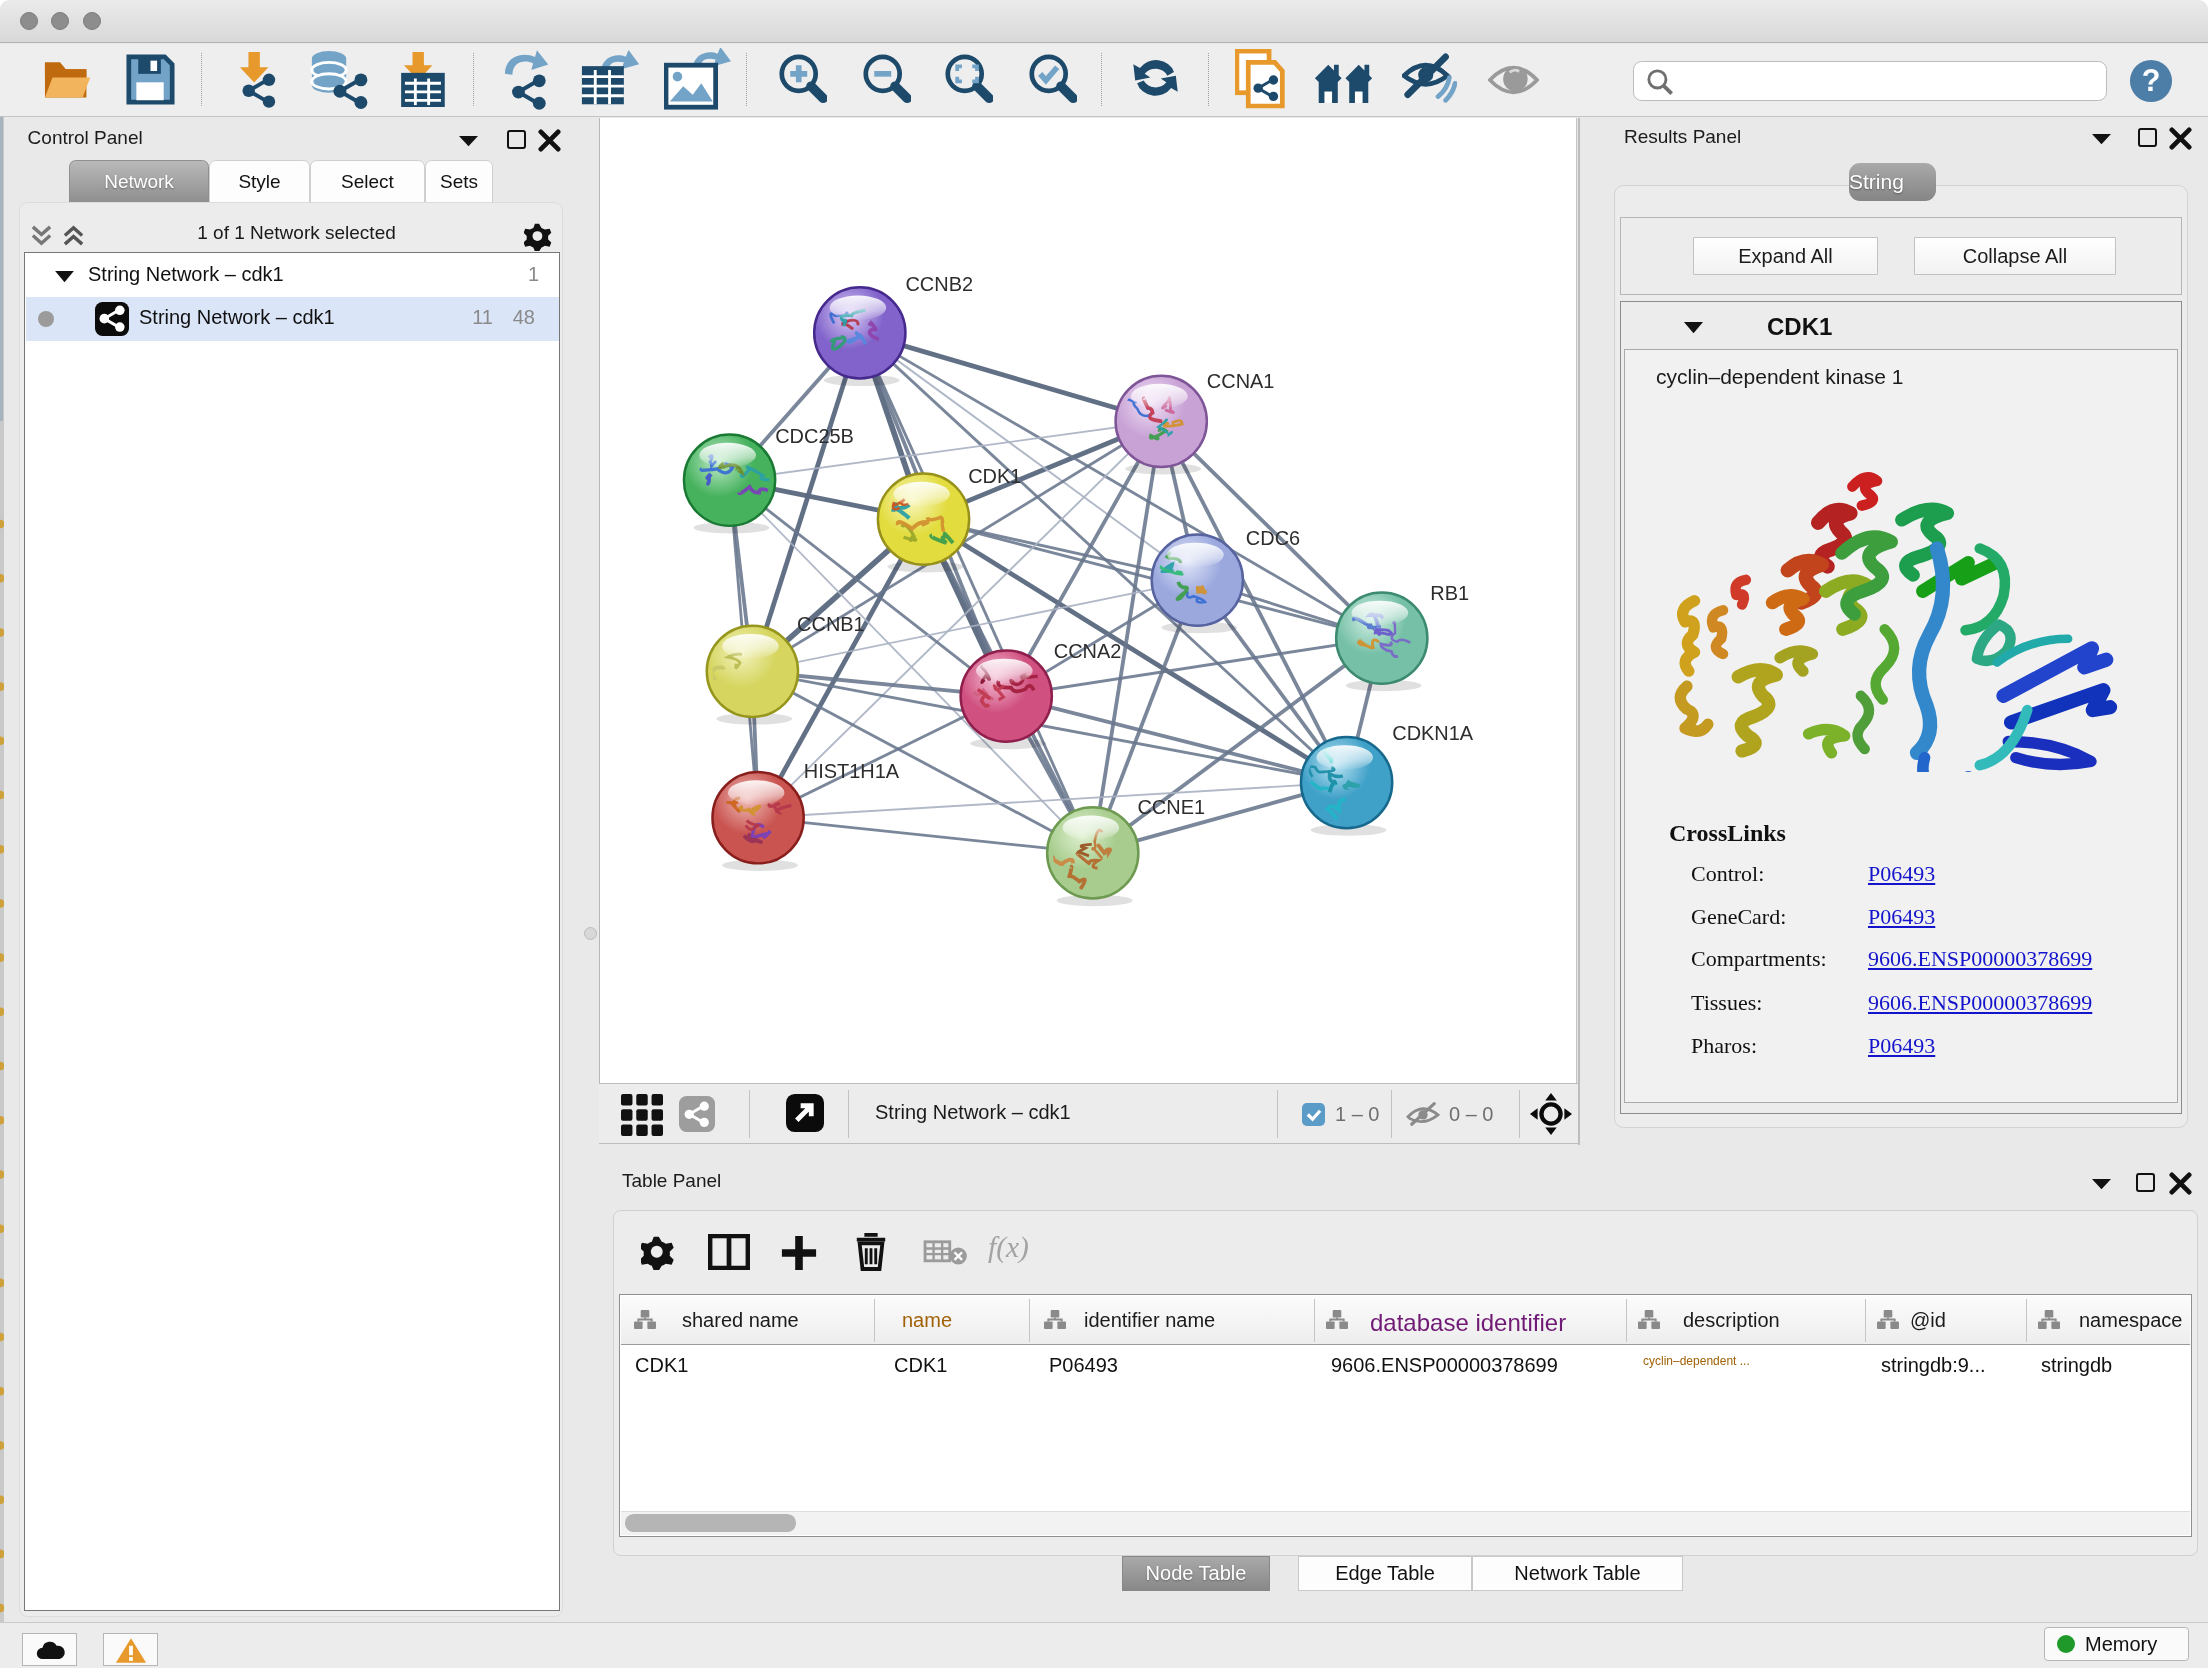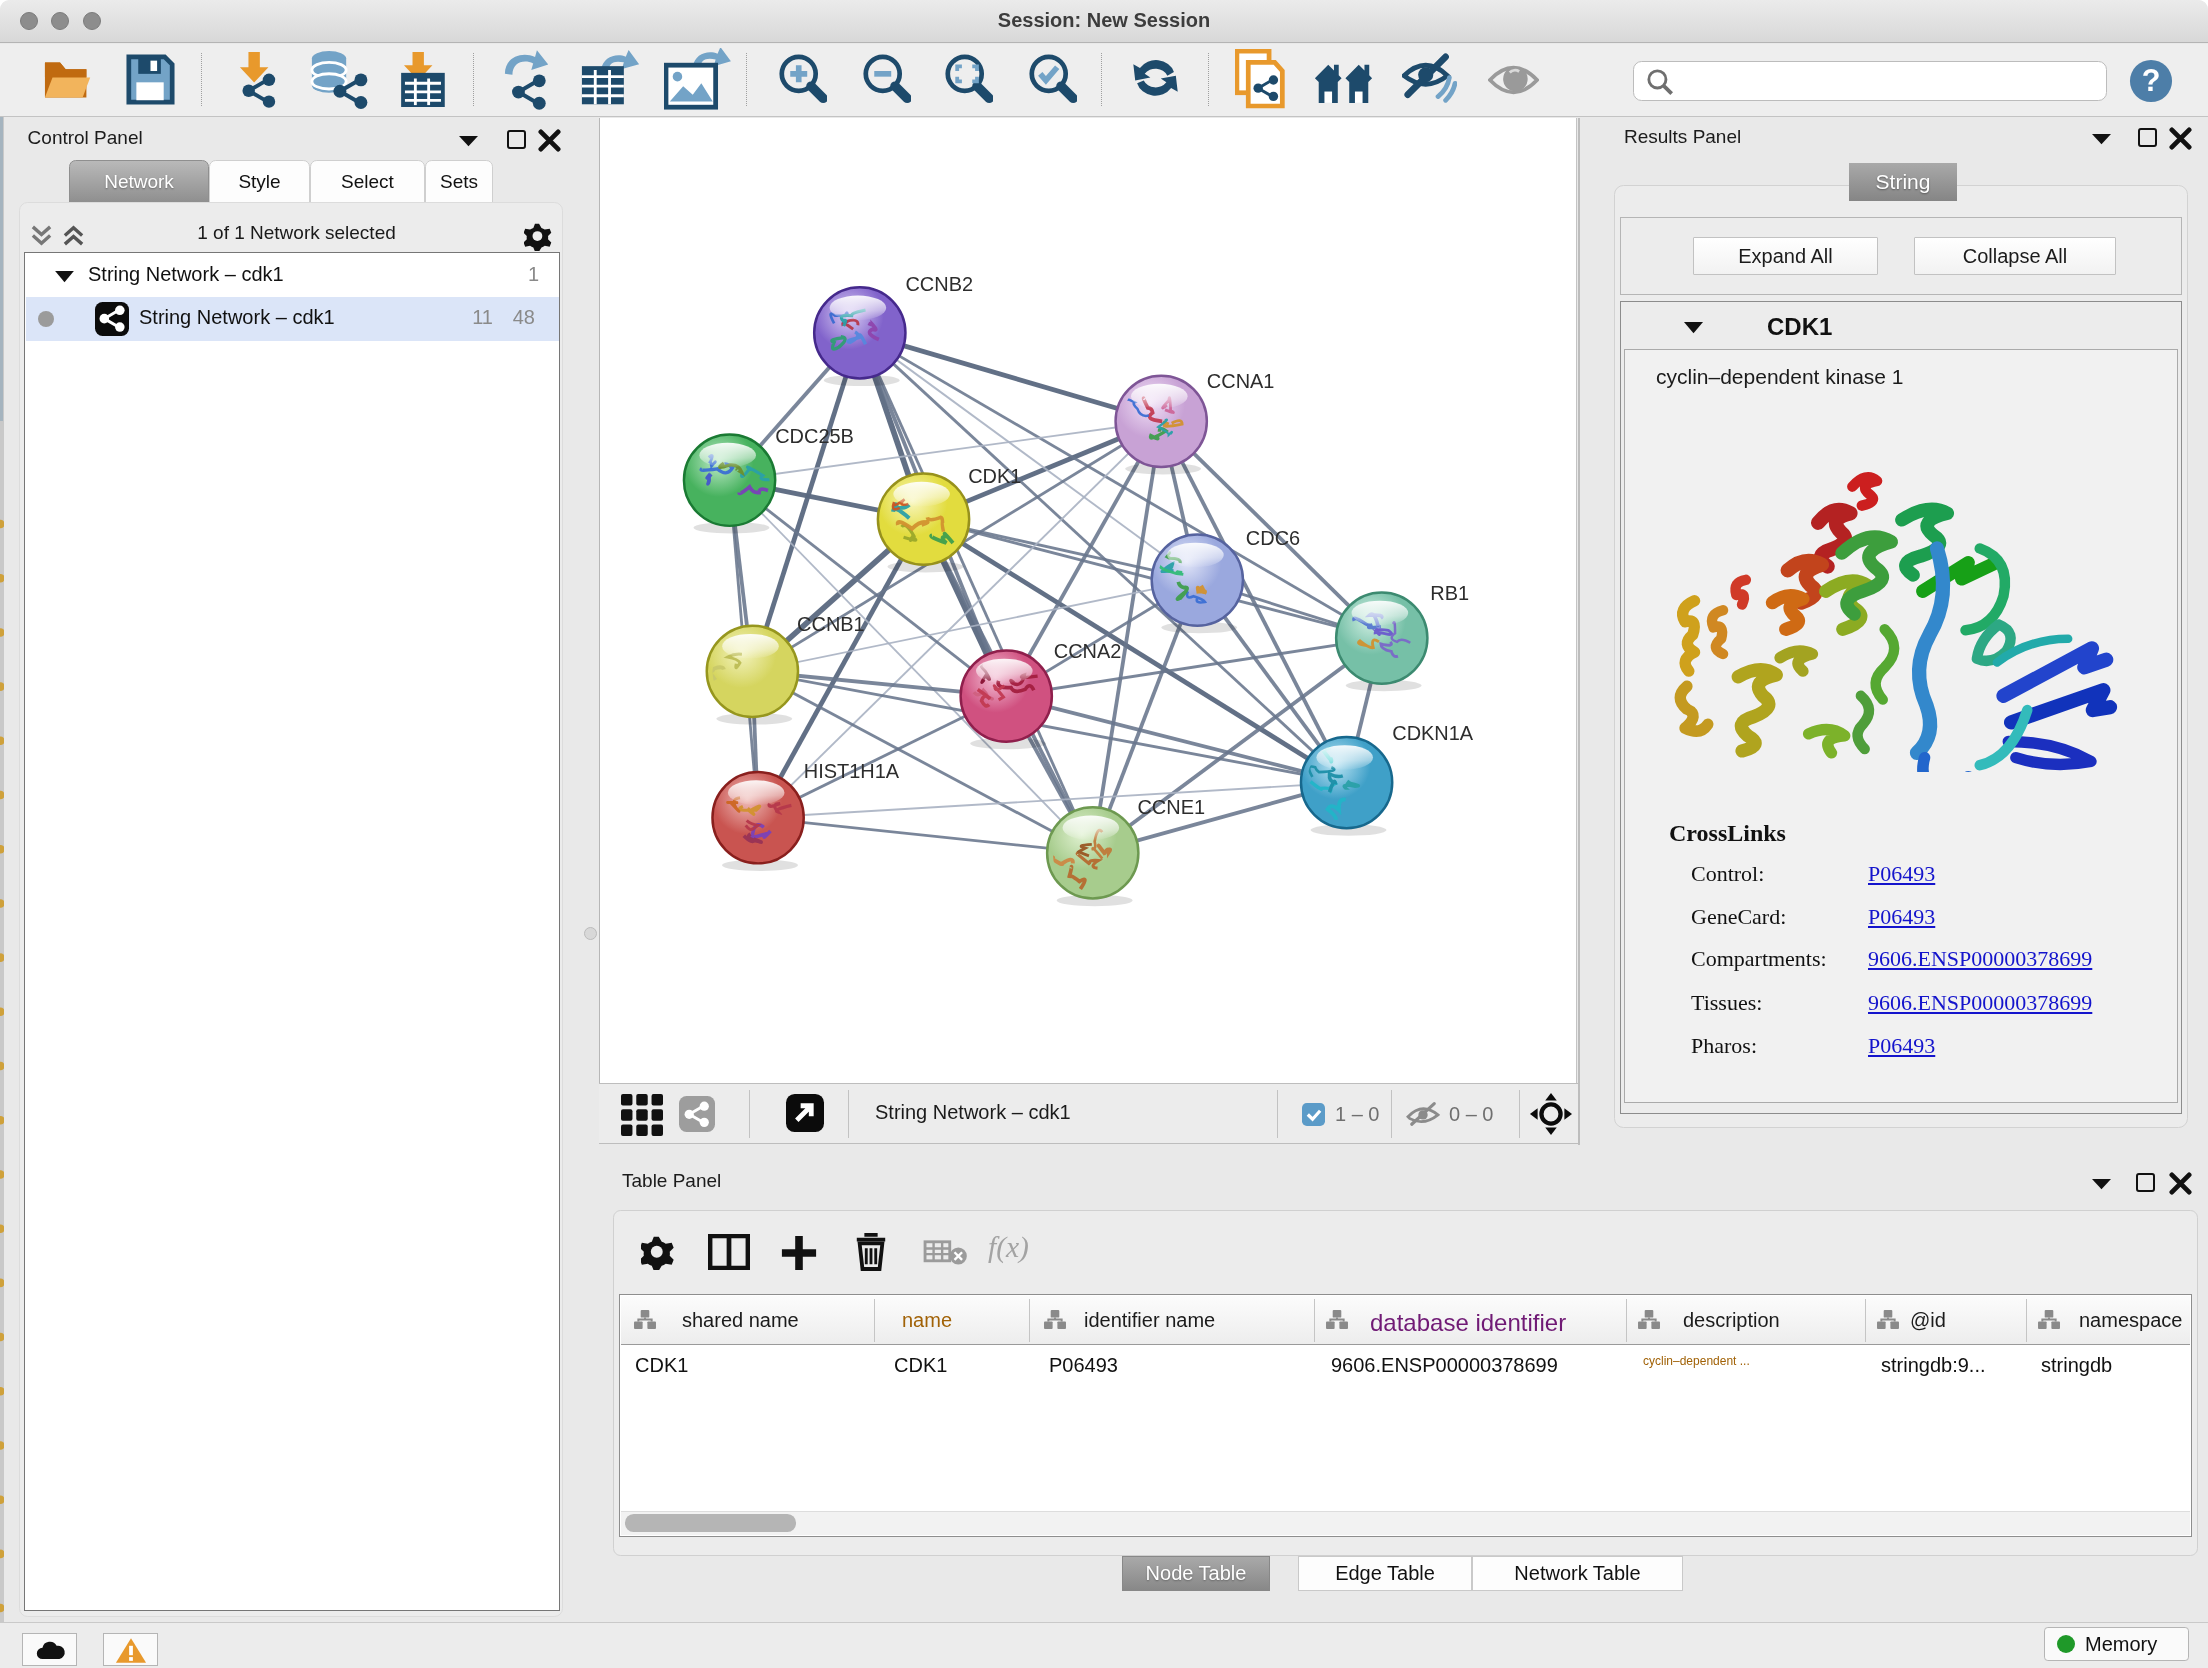--- a/index.html
+++ b/index.html
@@ -19,21 +19,20 @@
 .link{color:#1414cc;text-decoration:underline}
 .ttab{position:absolute;top:0;height:35px;font-size:20px;text-align:center;line-height:33px;border:1px solid #c9c9c9;background:#fdfdfd;color:#111}
 .ttab.sel{background:linear-gradient(#a9a9a9,#888);color:#fff;border-color:#888;text-shadow:0 1px 1.9px rgba(0,0,0,.3)}
 </style></head><body>
 <div class="win">
 
 <div class="abs titlebar"></div>
 <div class="abs tl" style="left:20px"></div>
 <div class="abs tl" style="left:51px"></div>
 <div class="abs tl" style="left:83px"></div>
-<div class="abs title">Session: New Session</div>
 <div class="abs toolbar"></div>
 <div class="abs vsep" style="left:201px;top:53px"></div>
 <div class="abs vsep" style="left:473px;top:53px"></div>
 <div class="abs vsep" style="left:746px;top:53px"></div>
 <div class="abs vsep" style="left:1101px;top:53px"></div>
 <div class="abs vsep" style="left:1208px;top:53px"></div>
 <svg class="abs" style="left:43px;top:55px" width="51" height="49" viewBox="0 0 54 52">
 <path d="M2 8 h16 l6 7 h22 v9 H2 z" fill="#c06a10"></path>
 <path d="M2 8 h16 l6 7 h22 v30 H2 z" fill="#c06a10"></path>
 <path d="M10 24 h40 l-8 21 H2 z" fill="#f2b45c"></path>
@@ -603,21 +602,21 @@
 <div class="abs" style="left:1580px;top:118px;width:629px;height:1046px;background:#e9e9e9"></div>
 <div class="abs panelhead" style="left:1624px;top:126px">Results Panel</div>
 <svg class="abs" style="left:2091px;top:132px" width="21" height="13.3" viewBox="0 0 22 14">
       <path d="M1 2 h20 l-10 11 z" fill="#111"></path>
     </svg>
 <div class="abs" style="left:2138px;top:128px;width:19px;height:19px;border:2.9px solid #111;border-radius:2.9px"></div>
 <svg class="abs" style="left:2169px;top:127px" width="23" height="23" viewBox="0 0 24 24">
       <path d="M3 3 L21 21 M21 3 L3 21" stroke="#111" stroke-width="5" stroke-linecap="round"></path>
     </svg>
 <div class="abs" style="left:1614px;top:185px;width:574px;height:943px;background:#ececec;border:1px solid #d2d2d2;border-radius:9.5px"></div>
-<div class="abs" style="left:1849px;top:163px;width:108px;height:38px;background:linear-gradient(#a9a9a9,#858585);border-radius:0;color:#fff;font-size:21px;text-align:center;line-height:38px;text-shadow:0 1px 1.9px rgba(0,0,0,.4)">String</div>
+<div class="abs" style="left:1849px;top:163px;width:87px;height:38px;background:linear-gradient(#a9a9a9,#858585);border-radius:11px;color:#fff;font-size:21px;line-height:38px;text-shadow:0 1px 1.9px rgba(0,0,0,.4)">String</div>
 <div class="abs" style="left:1620px;top:217px;width:562px;height:78px;background:#ececec;border:1px solid #b5b5b5"></div>
 <div class="btn" style="left:1693px;top:237px;width:185px;height:38px;line-height:36px">Expand All</div>
 <div class="btn" style="left:1914px;top:237px;width:202px;height:38px;line-height:36px">Collapse All</div>
 <div class="abs" style="left:1620px;top:301px;width:562px;height:813px;background:#ececec;border:1.9px solid #8c8c8c"></div>
 <svg class="abs" style="left:1683px;top:320px" width="21" height="14.3" viewBox="0 0 22 15">
       <path d="M1 2 h20 l-10 12 z" fill="#111"></path>
     </svg>
 <div class="abs" style="left:1767px;top:313px;font-size:24px;font-weight:bold;color:#111">CDK1</div>
 <div class="abs" style="left:1624px;top:349px;width:554px;height:754px;background:#f1f1f1;border:1px solid #aaa"></div>
 <div class="abs" style="left:1656px;top:365px;font-size:21px;color:#1b1b1b">cyclin–dependent kinase 1</div>

